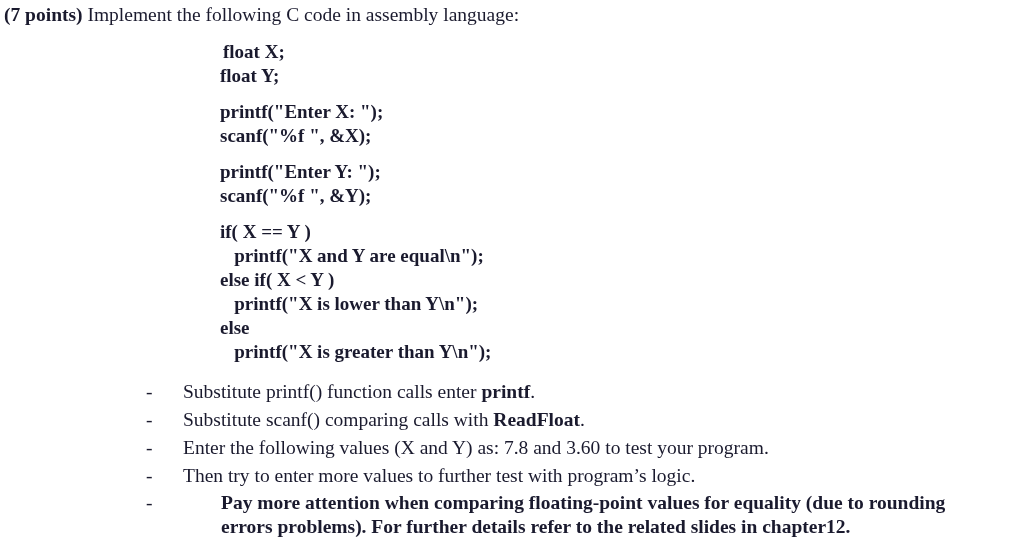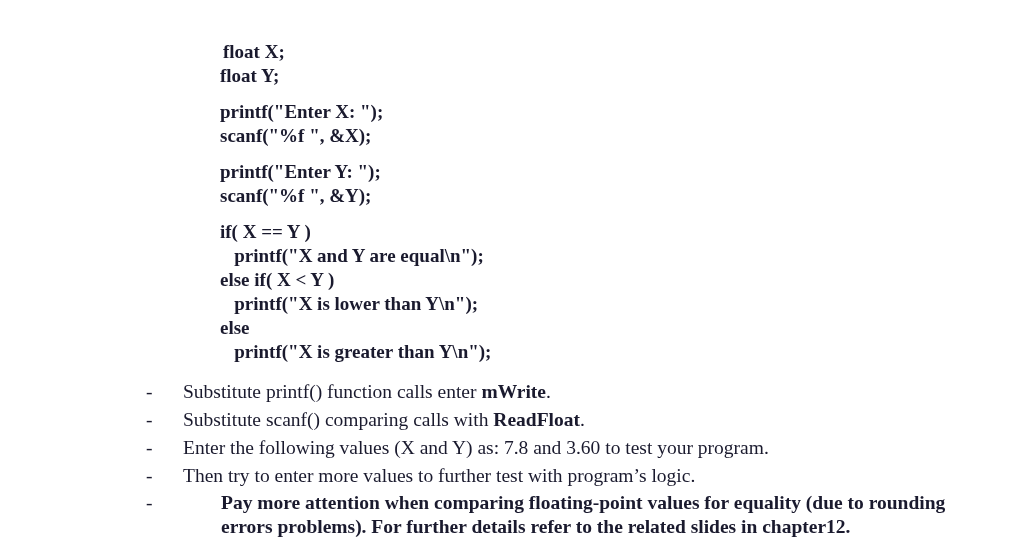--- a/index.html
+++ b/index.html
@@ -88,27 +88,30 @@
   }
   .strong {
     font-weight: bold;
   }
 </style>
 </head>
 <body>
 
 <div class="page">
 
+  <div class="question-line">
+    <span class="pts">(7 points)</span><span> Implement the following C code in assembly language:</span>
+  </div>
 
   <div class="code-block"><div class="code-line first-indent">float X;</div><div class="code-line">float Y;</div><div class="code-line gap"></div><div class="code-line">printf("Enter X: ");</div><div class="code-line">scanf("%f ", &amp;X);</div><div class="code-line gap"></div><div class="code-line">printf("Enter Y: ");</div><div class="code-line">scanf("%f ", &amp;Y);</div><div class="code-line gap"></div><div class="code-line">if( X == Y )</div><div class="code-line">   printf("X and Y are equal\n");</div><div class="code-line">else if( X &lt; Y )</div><div class="code-line">   printf("X is lower than Y\n");</div><div class="code-line">else</div><div class="code-line">   printf("X is greater than Y\n");</div></div>
 
   <div class="bullet-list">
       <div class="bullet-item">
         <span class="marker">-</span>
-        <span class="btext"><span>Substitute printf() function calls enter </span><span class="strong">mWrite</span><span>.</span></span>
+        <span class="btext"><span>Substitute printf() function calls enter </span><span class="strong">printf</span><span>.</span></span>
       </div>
       <div class="bullet-item">
         <span class="marker">-</span>
         <span class="btext"><span>Substitute scanf() comparing calls with </span><span class="strong">ReadFloat</span><span>.</span></span>
       </div>
       <div class="bullet-item">
         <span class="marker">-</span>
         <span class="btext"><span>Enter the following values (X and Y) as: 7.8 and 3.60 to test your program.</span></span>
       </div>
       <div class="bullet-item">

